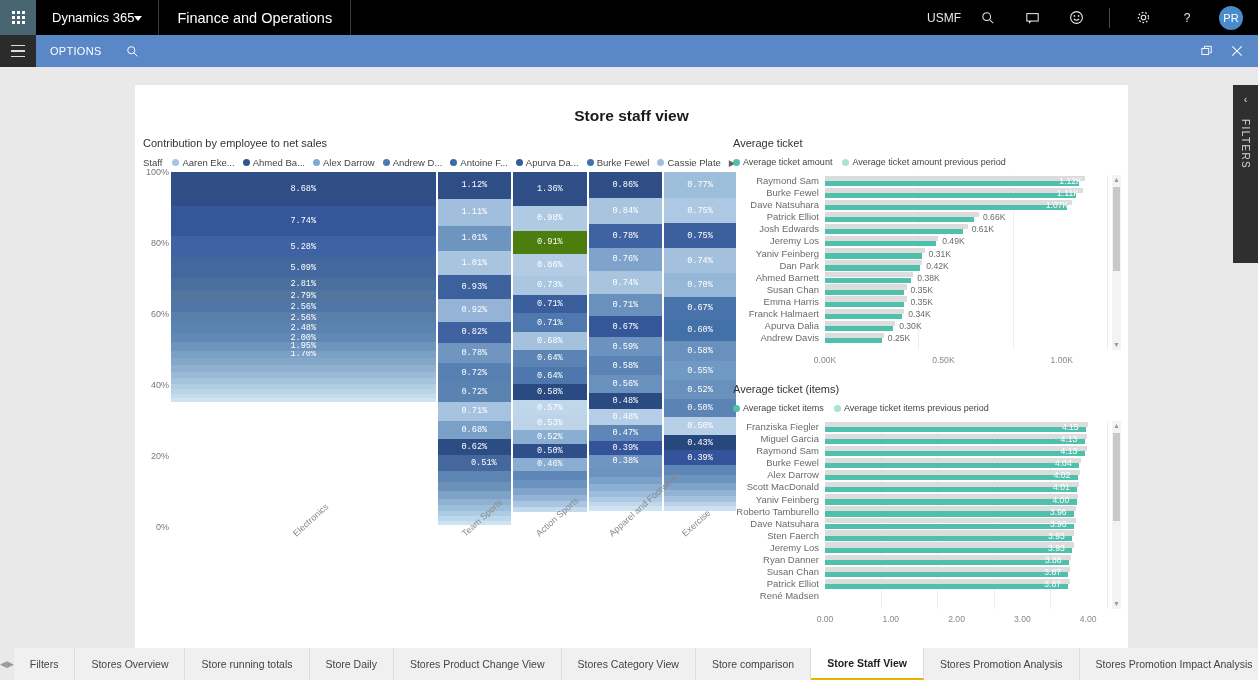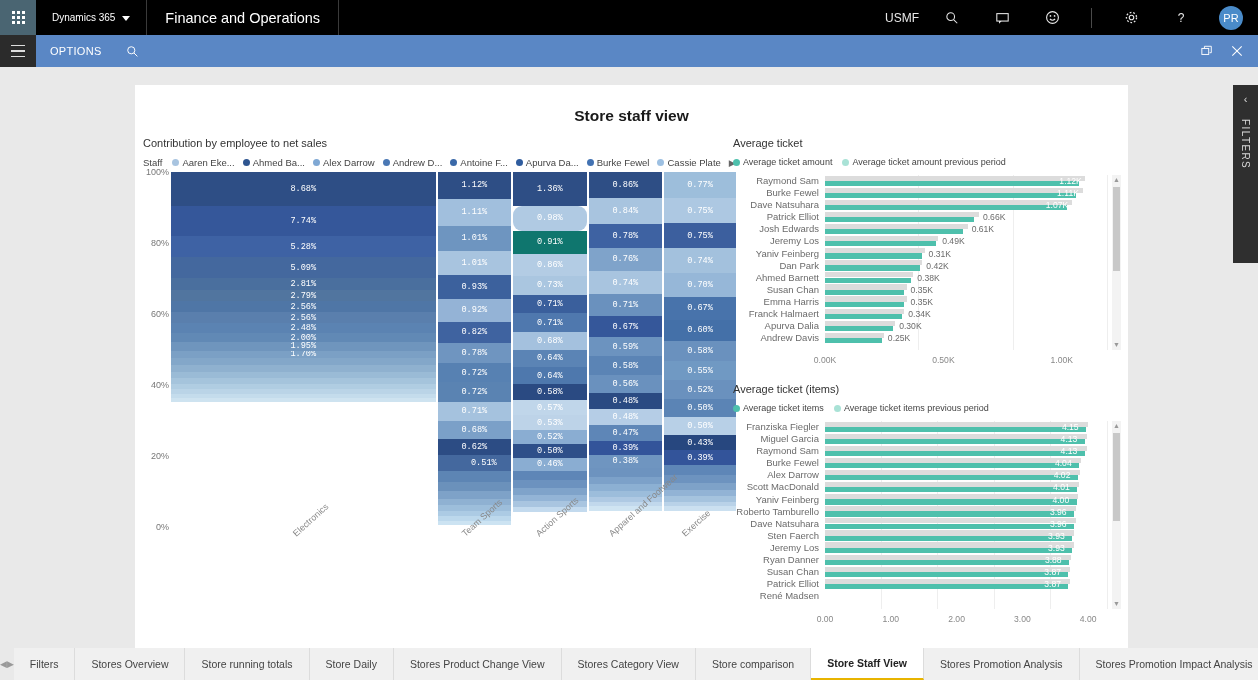--- a/index.html
+++ b/index.html
@@ -15,31 +15,31 @@
     color: #fff; position: relative;
   }
   .waffle {
     width: 36px; background: #4a6572; display: flex;
     align-items: center; justify-content: center; cursor: pointer;
   }
   .waffle-grid { display: grid; grid-template-columns: repeat(3,3px);
     grid-template-rows: repeat(3,3px); gap: 2px; }
   .waffle-grid i { background: #fff; display: block; width: 3px; height: 3px; }
   .brand {
-    display: flex; align-items: center; padding: 0 16px; font-size: 10px;
-    border-right: 1px solid #3a3a3a; cursor: pointer; gap: 7px;
+    display: flex; align-items: center; padding: 0 16px; font-size: 13px;
+    border-right: 1px solid #3a3a3a; cursor: pointer; 
   }
   .chev-d { width: 0; height: 0; border-left: 4px solid transparent;
     border-right: 4px solid transparent; border-top: 5px solid #fff; margin-top:2px;}
   .module {
     display: flex; align-items: center; padding: 0 18px; font-size: 14.5px;
     border-right: 1px solid #3a3a3a; cursor: pointer;
   }
   .topbar-right {
-    margin-left: auto; display: flex; align-items: center; gap: 16px;
+    margin-left: auto; display: flex; align-items: center; gap: 10px;
     padding-right: 10px; font-size: 12px;
   }
   .tb-item {
     min-width: 34px; height: 35px; display: flex; align-items: center;
     justify-content: center; cursor: pointer; color: #e8e8e8;
   }
   .tb-sep { width: 1px; height: 20px; background: #4a4a4a; margin: 0 6px; }
   .avatar {
     width: 24px; height: 24px; border-radius: 50%; background: #4a8bc9;
     color: #fff; font-size: 11px; display:flex; align-items:center;
@@ -402,24 +402,24 @@
               <div class="seg" style="height: 1.8%; background: rgb(143, 177, 210);"></div>
               <div class="seg" style="height: 1.6%; background: rgb(157, 190, 219);"></div>
               <div class="seg" style="height: 1.5%; background: rgb(172, 203, 228);"></div>
               <div class="seg" style="height: 1.35%; background: rgb(188, 216, 236);"></div>
               <div class="seg" style="height: 1.2%; background: rgb(204, 227, 242);"></div>
             </div>
             <div class="col" style="flex: 0 0 13.2%;">
               <div class="seg" style="height: 9.5%; background: rgb(46, 78, 133);">
                 <span>1.36%</span>
               </div>
-              <div class="seg" style="height: 7%; background: rgb(176, 202, 227); border-radius: 9px;">
+              <div class="seg" style="height: 7%; background: rgb(176, 202, 227);">
                 <span>0.98%</span>
               </div>
-              <div class="seg" style="height: 6.5%; background: #0f766e;">
+              <div class="seg" style="height: 6.5%; background: #4d7c0f;">
                 <span>0.91%</span>
               </div>
               <div class="seg" style="height: 6.2%; background: rgb(179, 204, 228);">
                 <span>0.86%</span>
               </div>
               <div class="seg" style="height: 5.4%; background: rgb(170, 198, 224);">
                 <span>0.73%</span>
               </div>
               <div class="seg" style="height: 5.25%; background: rgb(58, 95, 156);">
                 <span>0.71%</span>

